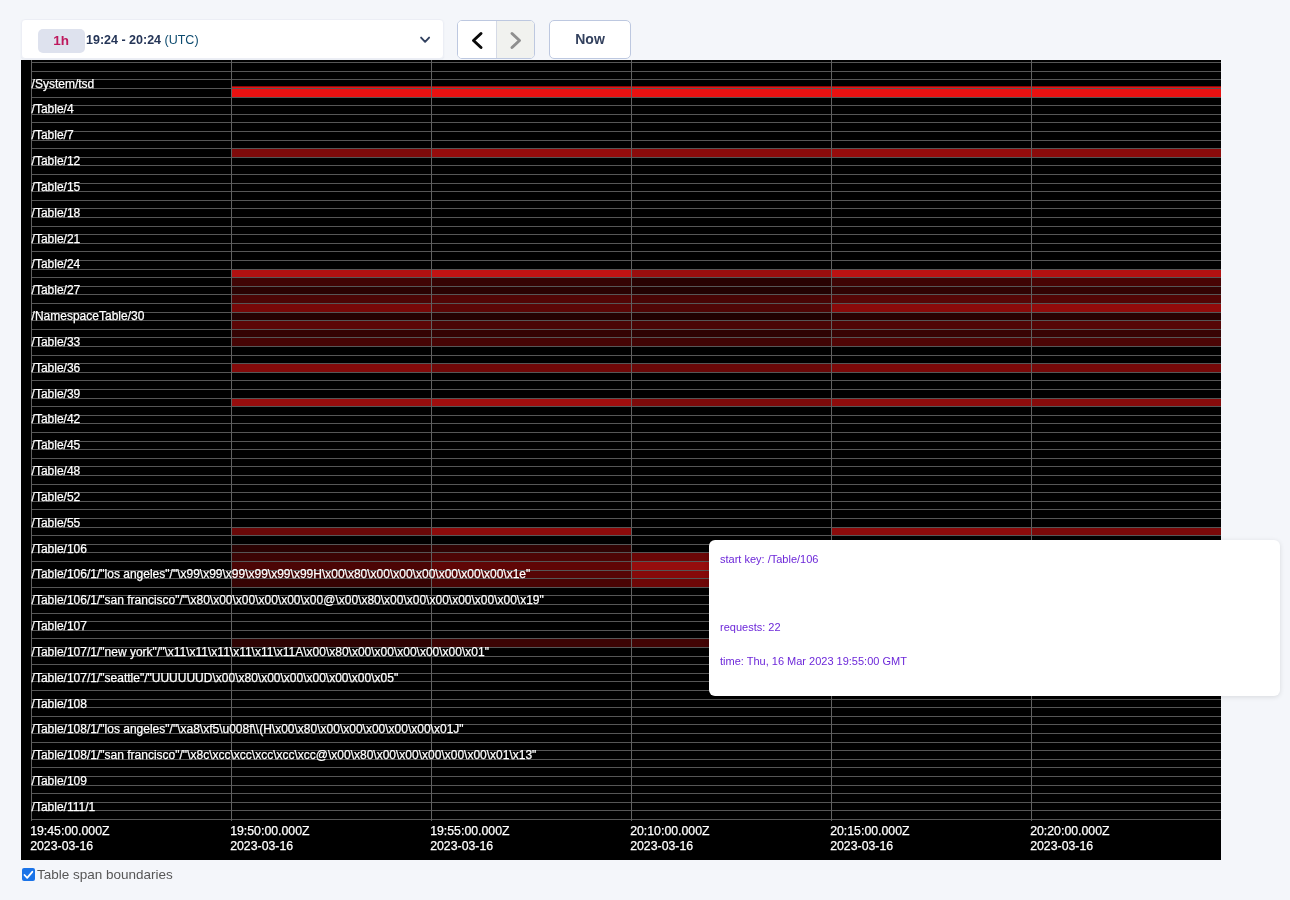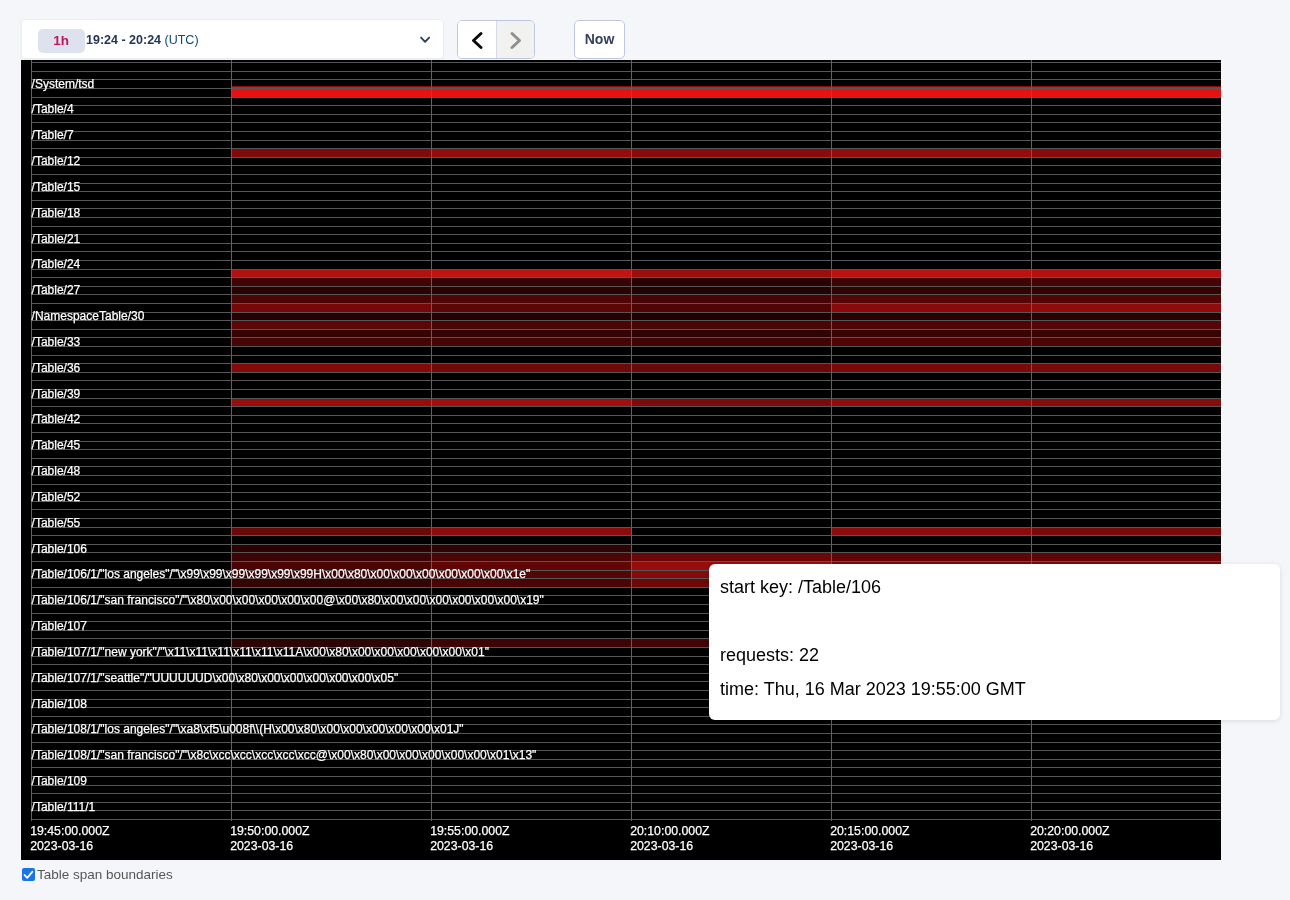--- a/index.html
+++ b/index.html
@@ -6,23 +6,23 @@
 html,body { -webkit-font-smoothing:antialiased; width:1290px; height:900px; background:#f4f6fa; font-family:"Liberation Sans", sans-serif; overflow:hidden; }
 #controls { will-change:transform; transform:translateZ(0); position:absolute; left:21px; top:19px; height:40px; }
 #dropdown { position:absolute; left:0; top:0; width:423px; height:40px; background:#fff; border:1px solid #eceef5; border-radius:4px; box-shadow:0 1px 2px rgba(40,60,100,.06); }
 #badge { position:absolute; left:15.6px; top:8.7px; width:47px; height:24px; background:#dee2ee; border-radius:5px; color:#be185d; font-size:13.5px; font-weight:bold; text-align:center; line-height:24px; }
 #range { position:absolute; left:64px; top:0; height:40px; line-height:40px; font-size:12.5px; font-weight:bold; color:#253557; white-space:nowrap; }
 #range span { font-weight:normal; color:#0c4a6e; }
 #chev { position:absolute; left:397px; top:14.5px; }
 #grp { position:absolute; left:435.7px; top:1px; width:78px; height:38.7px; border:1px solid #bdc8e0; border-radius:5px; overflow:hidden; background:#fff; }
 #grpL { position:absolute; left:0; top:0; width:38.5px; height:100%; background:#fff; }
 #grpR { position:absolute; left:38.5px; top:0; width:39.5px; height:100%; background:#f1f2ef; border-left:1px solid #d5dae6; }
-#nowb { position:absolute; left:553px; top:1px; width:51px; height:38.7px; background:#fff; border:1px solid #bdc8e0; border-radius:5px; color:#33415e; font-size:14px; font-weight:bold; text-align:center; line-height:37px; }
+#nowb { position:absolute; left:528px; top:1px; width:82px; height:38.7px; background:#fff; border:1px solid #bdc8e0; border-radius:5px; color:#33415e; font-size:14px; font-weight:bold; text-align:center; line-height:37px; }
 #canvas { will-change:transform; transform:translateZ(0); position:absolute; left:21px; top:60.4px; width:1200px; height:800px; }
-#tooltip { will-change:transform; transform:translateZ(0); position:absolute; left:709px; top:540px; width:571px; height:156px; background:#fff; border-radius:6px; box-shadow:0 1px 5px rgba(0,0,0,.12); color:#000000; font-size:18px;margin-top:24px; }
+#tooltip { will-change:transform; transform:translateZ(0); position:absolute; left:709px; top:540px; width:571px; height:156px; background:#fff; border-radius:6px; box-shadow:0 1px 5px rgba(0,0,0,.12); color:#6d28d9; font-size:11px; }
 #tooltip div { position:absolute; left:11px; white-space:nowrap; }
 #cbrow { will-change:transform; transform:translateZ(0); position:absolute; left:22px; top:868px; height:14px; }
 #cb { position:absolute; left:0; top:0; width:12.5px; height:12.5px; background:#1a73e8; border-radius:2px; }
 #cb svg { position:absolute; left:1px; top:1.5px; }
 #cblab { position:absolute; left:15px; top:-1px; font-size:13.5px; color:#565656; white-space:nowrap; }
 </style>
 </head>
 <body>
 <div id="controls">
   <div id="dropdown">

